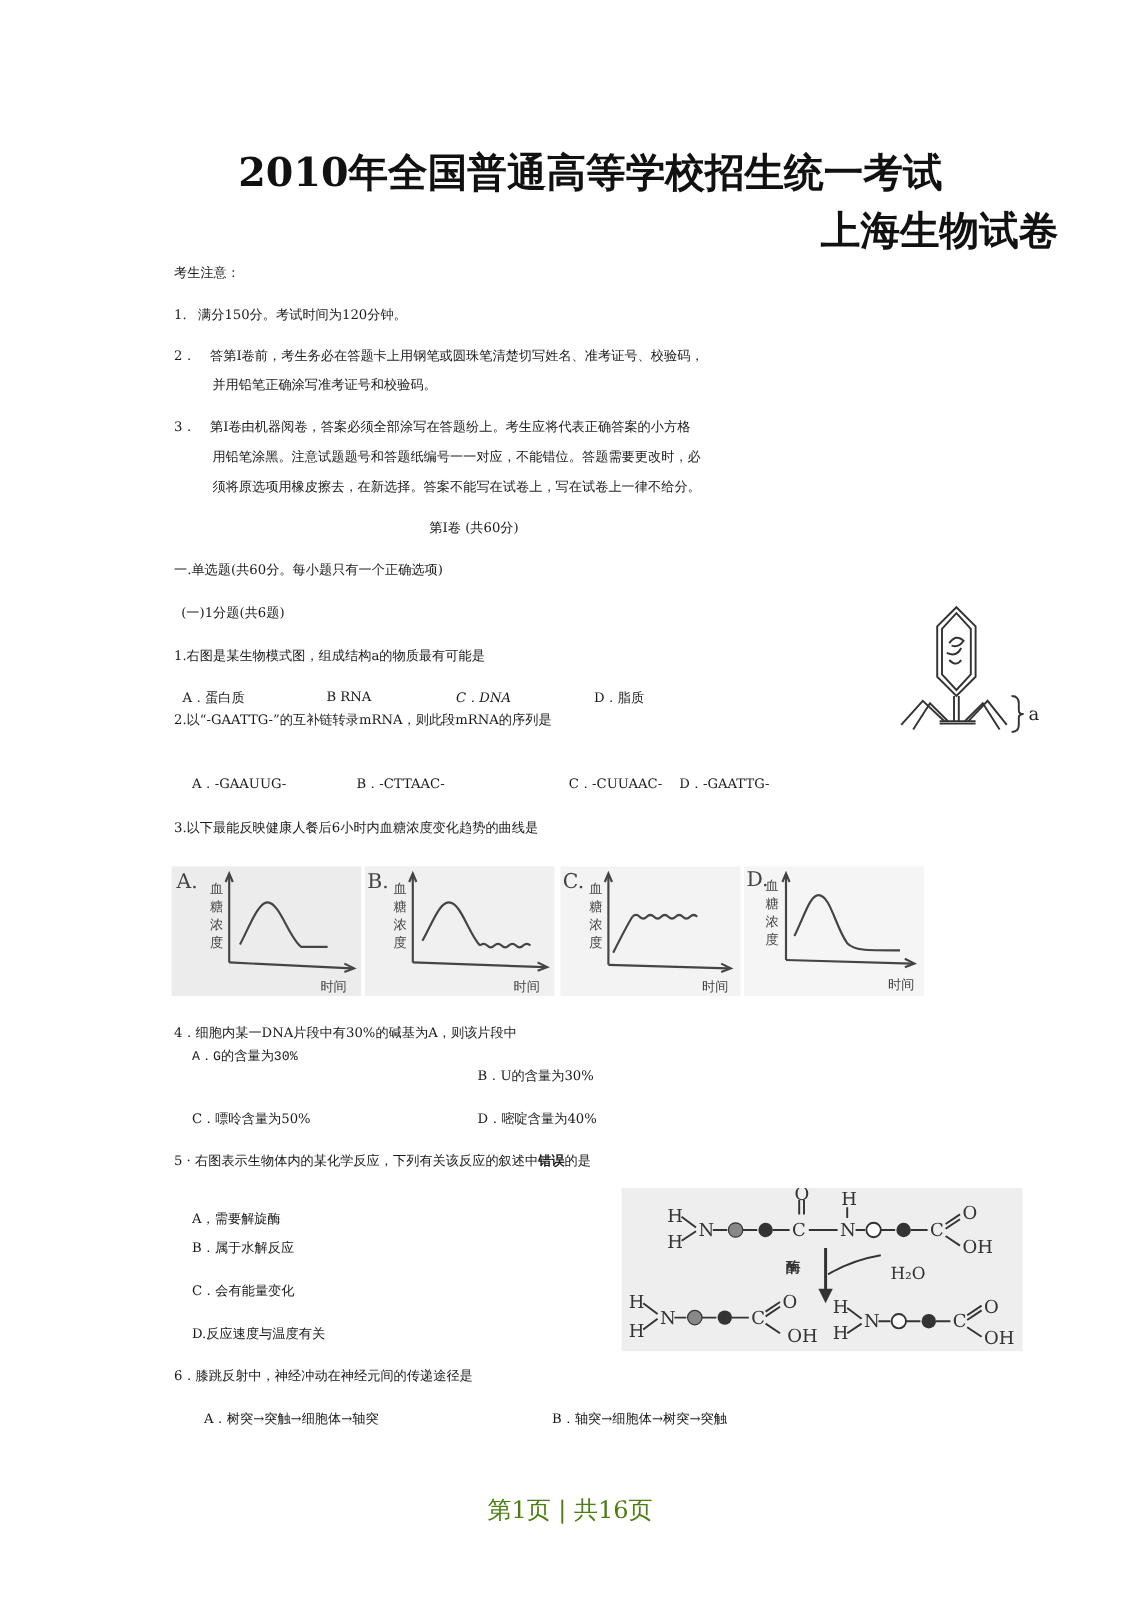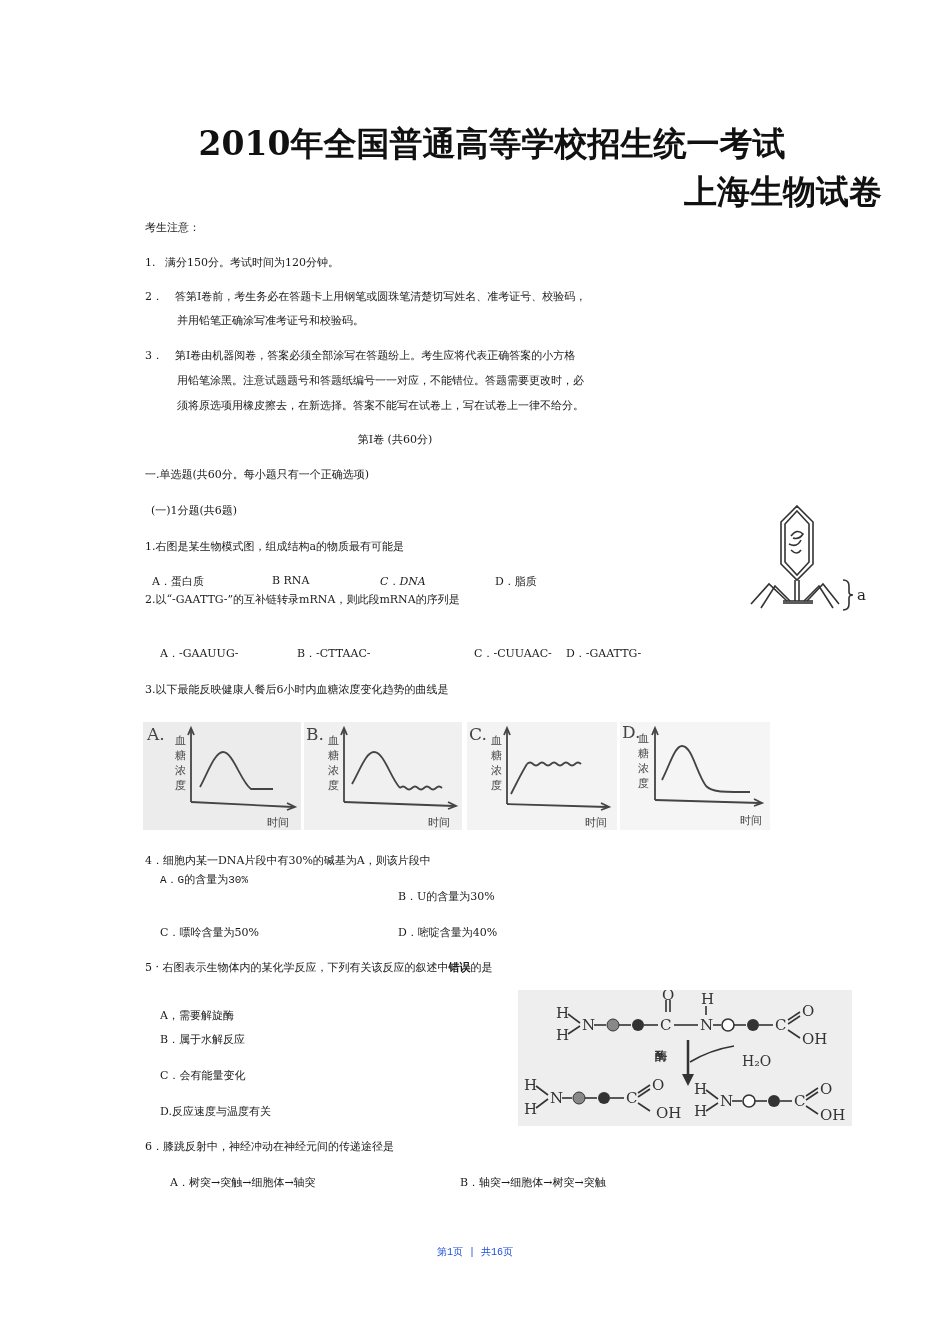--- a/index.html
+++ b/index.html
@@ -4,21 +4,21 @@
 <style>
   html, body { margin: 0; padding: 0; background: #ffffff; }
   body { width: 950px; height: 1344px; position: relative; overflow: hidden;
          font-family: "DejaVu Serif", "Liberation Serif", serif; color: #1a1a1a; }
   .abs { position: absolute; white-space: nowrap; }
   .title { font-family: "DejaVu Serif", serif; font-weight: bold; font-size: 33px; color: #111; }
   .t14 { font-size: 11px; }
   .bold { font-weight: bold; }
   .fig { position: absolute; }
   .graph-box { position: absolute; background: #ececec; }
-  .footer { font-size: 10px; color: #1d4ed8; font-family: Liberation Mono, monospace; }
+  .footer { font-size: 20px; color: #4d7c0f; }
 </style>
 </head>
 <body>
 
 <div class="abs title" style="left:0;width:984px;text-align:center;top:122px;">2010年全国普通高等学校招生统一考试</div>
 <div class="abs title" style="left:0;width:866px;text-align:right;top:170px;margin-left:16px;">上海生物试卷</div>
 
 <div class="abs t14" style="left:145px;top:220px;">考生注意：</div>
 <div class="abs t14" style="left:145px;top:255px;">
   <span>1.</span>

